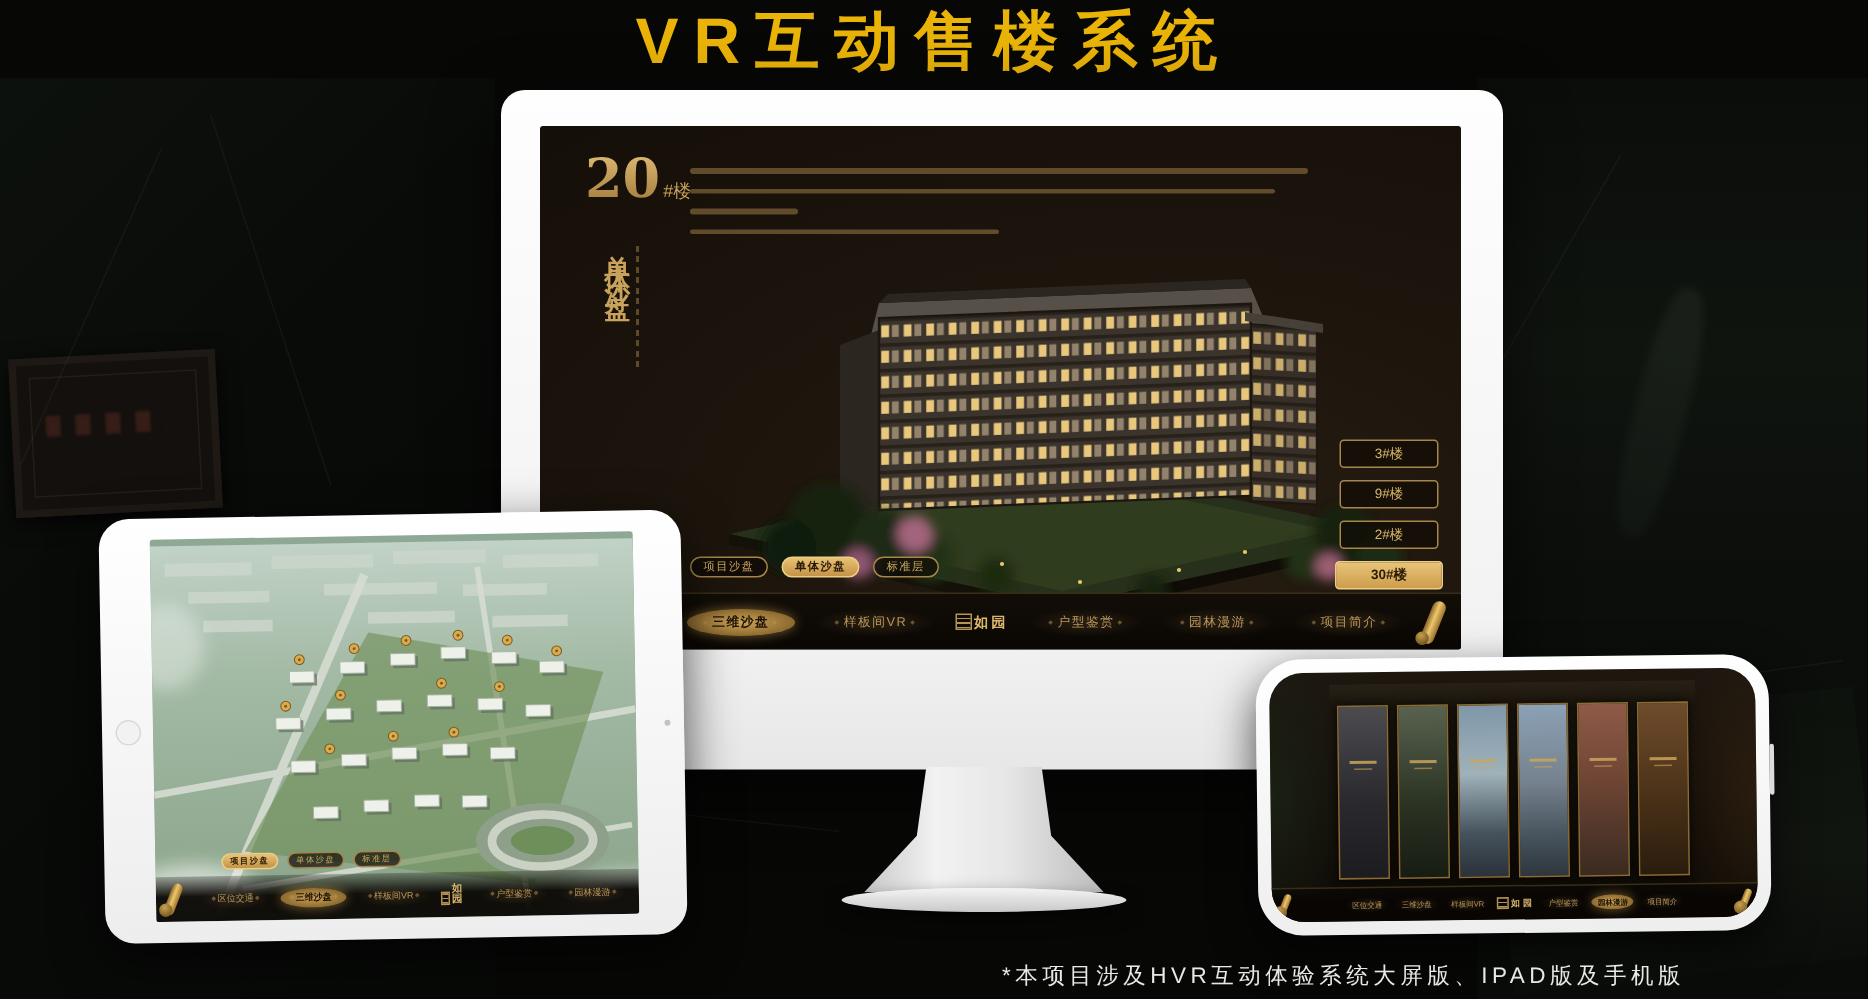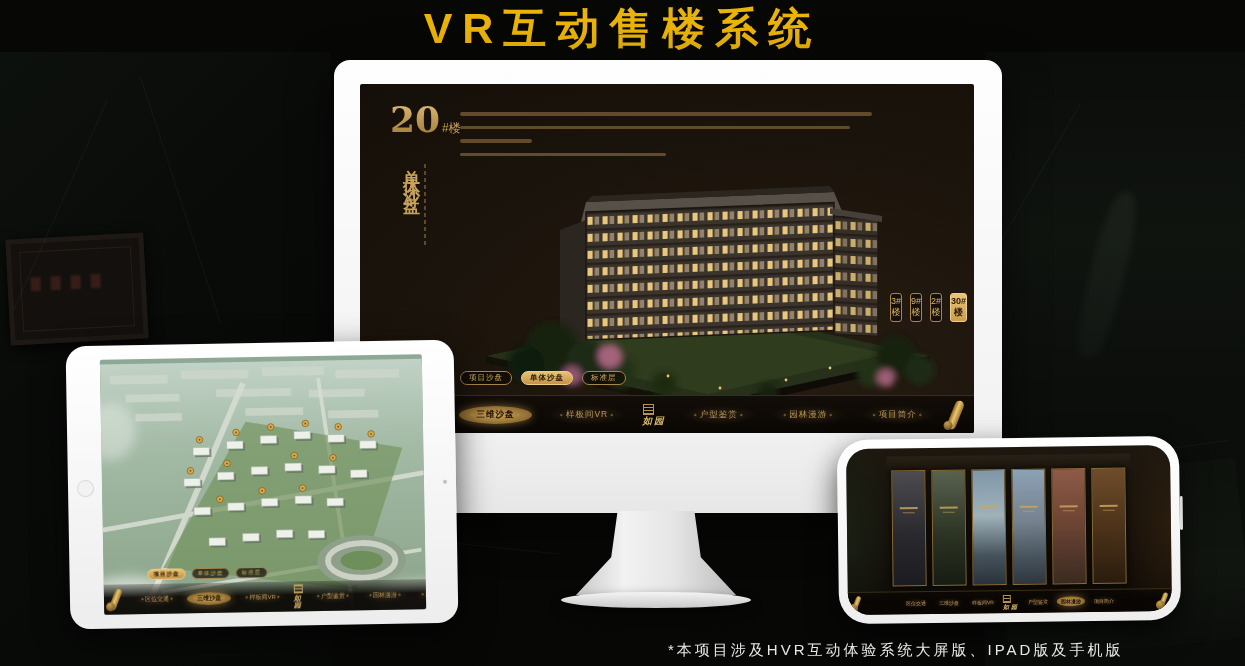--- a/index.html
+++ b/index.html
@@ -56,21 +56,21 @@
   .headline .suffix{font-size:12px;color:#c7a159;margin-left:2px;}
   .headline-vert{position:absolute;left:40px;top:72px;writing-mode:vertical-rl;
     font-size:17px;letter-spacing:9px;color:#c9a35c;font-weight:bold;}
   .headline-ven{position:absolute;left:64px;top:80px;width:2px;height:84px;
     background:repeating-linear-gradient(180deg,#6e572f 0 4px,transparent 4px 7px);opacity:.8;}
   .desc-lines{position:absolute;left:100px;top:18px;width:448px;}
   .desc-line{height:3.5px;background:#6e5630;opacity:.85;margin:10px 0;border-radius:2px;}
 
   
   .floor-buttons{position:absolute;left:530px;top:209px;width:72px;display:flex;
-    flex-direction:row;gap:8px;align-items:center;}
+    flex-direction:column;gap:8px;align-items:center;}
   .floor-btn{width:64px;padding:2px 0;text-align:center;font-size:9px;color:#d9b569;
     border:1px solid #a8854a;border-radius:3px;background:rgba(18,12,6,.75);cursor:pointer;}
   .floor-btn.sel{width:70px;background:linear-gradient(180deg,#e9c479,#cd9d4c);
     color:#2a1b06;font-weight:bold;border-color:#efcf86;}
 
   
   .view-tabs{position:absolute;left:100px;top:287px;display:flex;gap:9px;}
   .pill{font-size:7.5px;color:#cda85f;border:1px solid #a8854a;border-radius:8px;
     padding:1px 8px;background:rgba(15,10,5,.7);letter-spacing:1px;cursor:pointer;}
   .pill.sel{background:linear-gradient(180deg,#e8c273,#c49347);color:#2a1c08;
@@ -81,21 +81,21 @@
     background:linear-gradient(180deg,#120d07,#0a0704);border-top:1px solid #3a2d18;
     display:flex;align-items:center;}
   .monitor-nav{height:38px;padding:0 14px 0 10px;gap:14px;justify-content:space-between;}
   .nav-item{font-size:8.5px;color:#b9965a;letter-spacing:1px;white-space:nowrap;
     padding:3px 9px;border-radius:50%;cursor:pointer;
     background:radial-gradient(ellipse at center,rgba(110,85,45,.30),transparent 75%);}
   .nav-item::before,.nav-item::after{content:"◆";font-size:4px;color:rgba(185,150,90,.5);
     vertical-align:middle;margin:0 2px;}
   .nav-item.sel{background:radial-gradient(ellipse at center,#cda257 0%,#7e5e26 85%);
     color:#1d1206;font-weight:bold;box-shadow:0 0 8px rgba(205,160,85,.55);}
-  .brand{display:flex;flex-direction:column;align-items:flex-start;gap:1px;line-height:1;font-style:italic;}
+  .brand{display:flex;flex-direction:row;align-items:flex-end;gap:1px;line-height:1;}
   .brand-seal{width:9px;height:9px;border:1px solid #caa45c;
     background:repeating-linear-gradient(0deg,#caa45c 0 1px,transparent 1px 3px);opacity:.9;}
   .brand-text{font-size:9.5px;color:#d9b66c;letter-spacing:2px;font-weight:bold;}
 
   
   .scroll{position:relative;width:9px;height:30px;border-radius:5px;flex:none;
     background:linear-gradient(90deg,#8a6426,#ecc76d 45%,#9c742e);transform:rotate(22deg);cursor:pointer;}
   .scroll::after{content:"";position:absolute;bottom:-2px;left:-3px;width:9px;height:9px;
     border-radius:50%;background:radial-gradient(circle at 35% 35%,#caa24f,#5a4015);}
   .scroll.small{width:7px;height:22px;}

